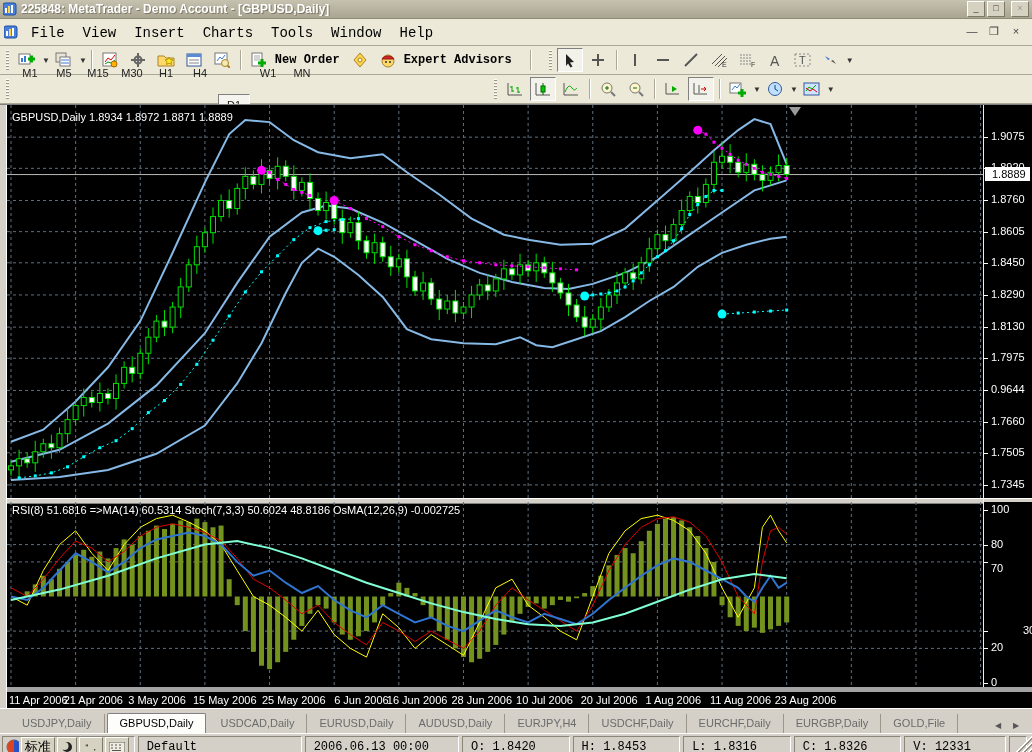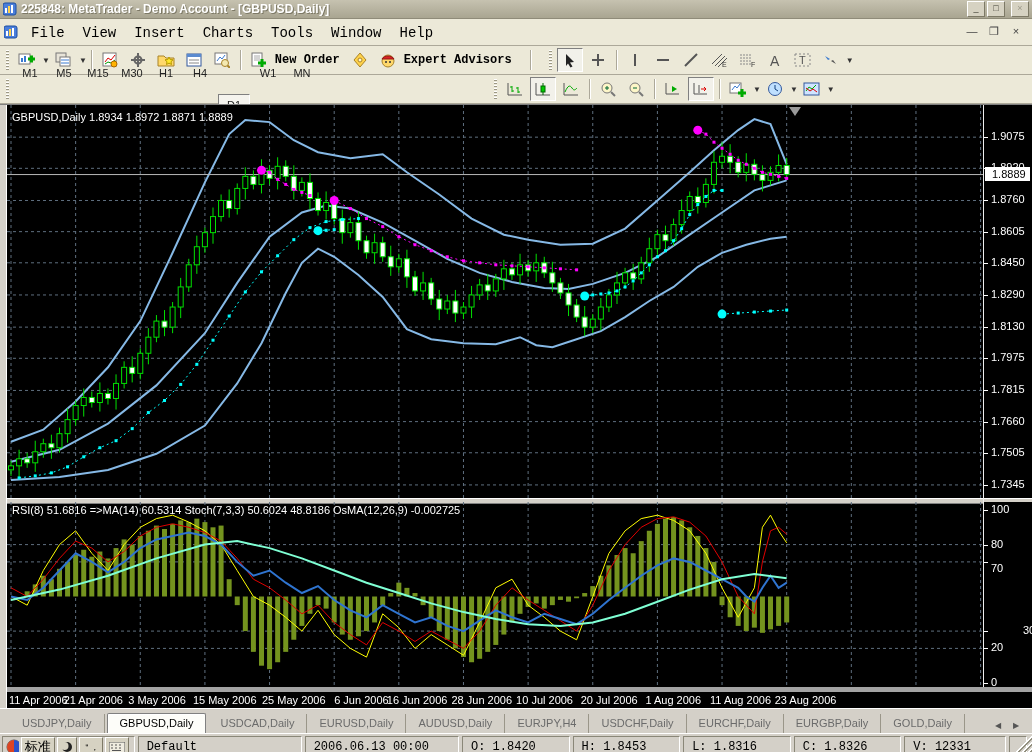--- a/index.html
+++ b/index.html
@@ -775,21 +775,21 @@
       <div class="axlabel" style="top: 119.645px;">1.8605</div>
       <div class="axtick" style="top: 126.645px;"></div>
       <div class="axlabel" style="top: 150.803px;">1.8450</div>
       <div class="axtick" style="top: 157.803px;"></div>
       <div class="axlabel" style="top: 182.967px;">1.8290</div>
       <div class="axtick" style="top: 189.967px;"></div>
       <div class="axlabel" style="top: 215.13px;">1.8130</div>
       <div class="axtick" style="top: 222.13px;"></div>
       <div class="axlabel" style="top: 246.289px;">1.7975</div>
       <div class="axtick" style="top: 253.289px;"></div>
-      <div class="axlabel" style="top: 278.453px;">1.7815</div>
+      <div class="axlabel" style="top: 278.453px;">0.9644</div>
       <div class="axtick" style="top: 285.453px;"></div>
       <div class="axlabel" style="top: 309.611px;">1.7660</div>
       <div class="axtick" style="top: 316.611px;"></div>
       <div class="axlabel" style="top: 340.77px;">1.7505</div>
       <div class="axtick" style="top: 347.77px;"></div>
       <div class="axlabel" style="top: 372.934px;">1.7345</div>
       <div class="axtick" style="top: 379.934px;"></div>
       <div id="price-box" style="top: 61.554px;">1.8889</div>
     </div>
   <div id="ind-scale">
@@ -828,21 +828,21 @@
   <span id="tabs-holder" style="display:flex;align-items:flex-end">
       <span class="tab">USDJPY,Daily</span>
       <span class="tab active">GBPUSD,Daily</span>
       <span class="tab">USDCAD,Daily</span>
       <span class="tab">EURUSD,Daily</span>
       <span class="tab">AUDUSD,Daily</span>
       <span class="tab">EURJPY,H4</span>
       <span class="tab">USDCHF,Daily</span>
       <span class="tab">EURCHF,Daily</span>
       <span class="tab">EURGBP,Daily</span>
-      <span class="tab">GOLD,Daily</span>
+      <span class="tab">GOLD,File</span>
     </span>
   <span id="tab-scroll">
     <span class="scr">◀</span>
     <span class="scr">▶</span>
   </span>
 </div>
 
 <div id="statusbar">
   <span class="seg" style="padding:0 3px">
     <svg width="16" height="16" style="margin-right:2px">

